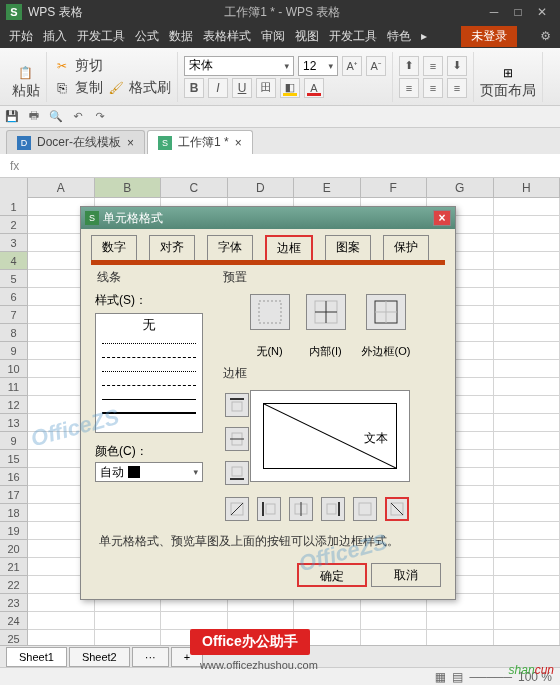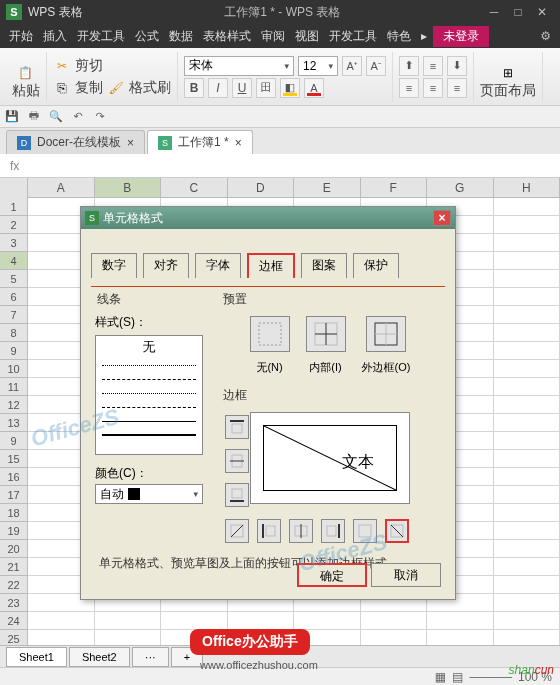--- a/index.html
+++ b/index.html
@@ -3,21 +3,21 @@
 <meta charset="utf-8">
 <style>
 *{margin:0;padding:0;box-sizing:border-box;font-family:"Microsoft YaHei",SimSun,sans-serif;font-size:12px;user-select:none}
 body{background:#fff;width:560px;height:685px;overflow:hidden;position:relative}
 .titlebar{height:24px;background:#333;display:flex;align-items:center;padding:0 6px;color:#ddd}
 .titlebar .logo{width:16px;height:16px;background:#3a8a4a;color:#fff;display:flex;align-items:center;justify-content:center;font-weight:bold;font-size:11px;margin-right:6px}
 .titlebar .title{flex:1;text-align:center;color:#bbb;font-size:12px}
 .titlebar .wbtn{width:24px;height:20px;display:flex;align-items:center;justify-content:center;color:#bbb;cursor:pointer}
 .menubar{height:24px;background:#333;display:flex;align-items:center;padding:0 4px;color:#ddd;font-size:12px}
 .menubar span{padding:0 5px;cursor:pointer}
-.menubar .login{background:#be185d;color:#fff;padding:2px 10px;margin-left:auto;margin-right:46px}
+.menubar .login{background:#c2410c;color:#fff;padding:2px 10px;margin-left:auto;margin-right:18px}
 .menubar .gear{color:#bbb}
 .toolbar{height:58px;background:linear-gradient(#f8f8f8,#e8e8e8);border-bottom:1px solid #ccc;display:flex;align-items:center;padding:0 6px}
 .tbgroup{display:flex;flex-direction:column;padding:0 6px;border-right:1px solid #ddd;height:50px;justify-content:center}
 .tbrow{display:flex;align-items:center;gap:4px;height:22px}
 .tbicon{width:18px;height:18px;display:inline-flex;align-items:center;justify-content:center}
 .tbtext{font-size:14px;color:#444}
 .scissors{color:#e80}
 .brush{color:#c80}
 .paste{flex-direction:column;align-items:center;gap:2px}
 .fontname{width:110px;height:20px;border:1px solid #aaa;background:#fff;padding:0 4px;display:flex;align-items:center}
@@ -47,58 +47,58 @@
 .cell.active{border:2px solid #5a8}
 .sheettabs{position:absolute;bottom:18px;left:0;right:0;height:22px;background:#e8e8e8;display:flex;align-items:center;padding:0 6px;gap:2px;border-top:1px solid #bbb}
 .sheettab{height:20px;padding:0 12px;background:#fff;border:1px solid #aaa;font-size:11px;display:flex;align-items:center}
 .sheettab.inactive{background:#f4f4f4}
 .statusbar{position:absolute;bottom:0;left:0;right:0;height:18px;background:#f0f0f0;border-top:1px solid #ccc;display:flex;align-items:center;justify-content:flex-end;padding:0 8px;gap:6px;font-size:11px;color:#666}
 
 .dialog{position:absolute;left:80px;top:206px;width:376px;height:394px;background:#ece9d8;border:1px solid #888;box-shadow:2px 2px 6px rgba(0,0,0,.3)}
 .dlg-title{height:22px;background:linear-gradient(#7a9,#587);color:#fff;display:flex;align-items:center;padding:0 4px;font-size:12px}
 .dlg-title .logo{width:14px;height:14px;background:#3a8a4a;margin-right:4px;display:flex;align-items:center;justify-content:center;font-size:9px}
 .dlg-title .x{margin-left:auto;width:18px;height:16px;background:#d44;color:#fff;text-align:center;line-height:14px;border:1px solid #888;font-weight:bold;cursor:pointer}
-.dlg-tabs{display:flex;padding:24px 10px 0;gap:6px}
+.dlg-tabs{display:flex;padding:6px 10px 0;gap:12px}
 .dlg-tab{padding:3px 10px;border:1px solid #888;border-bottom:none;background:#ece9d8;font-size:12px;cursor:pointer}
 .dlg-tab.active{background:#ece9d8;border:2px solid #d33;border-bottom:none;font-weight:normal}
-.dlg-body{margin:8px 10px;border-top:1px solid #c2410c;padding:8px;height:310px;position:relative}
+.dlg-body{margin:0 10px;border-top:5px solid #c2410c;padding:8px;height:310px;position:relative}
 .fieldset{position:absolute}
 .fieldset .legend{font-size:12px;color:#333;background:#ece9d8;padding:0 2px}
 .fs-line{left:4px;top:4px;width:118px}
 .fs-preset{left:130px;top:4px;width:218px;height:94px}
 .fs-border{left:130px;top:100px;width:218px}
 .style-list{width:108px;height:120px;border:1px solid #888;background:#fff;margin-top:4px}
 .style-none{text-align:center;line-height:22px;border-bottom:none;font-size:13px}
 .style-item{height:14px;display:flex;align-items:center;padding:0 6px}
 .line-solid{flex:1;border-top:1px solid #000}
 .line-dot{flex:1;border-top:1px dotted #000}
 .line-dash{flex:1;border-top:1px dashed #000}
 .line-thick{flex:1;border-top:2px solid #000}
 .color-sel{width:108px;height:20px;border:1px solid #888;background:#fff;display:flex;align-items:center;padding:0 4px;margin-top:2px}
 .color-sw{width:12px;height:12px;background:#000;margin-left:4px}
 .dd{margin-left:auto;color:#555;font-size:9px}
 .preset-btns{display:flex;gap:16px;justify-content:center;margin-top:8px}
-.preset-btn{display:flex;flex-direction:column;align-items:center;gap:8px;cursor:pointer}
+.preset-btn{display:flex;flex-direction:column;align-items:center;gap:14px;cursor:pointer}
 .preset-box{width:40px;height:36px;border:1px solid #888;background:#e4e4e4;display:flex;align-items:center;justify-content:center}
 .preset-box svg{width:26px;height:26px}
 .preset-lbl{font-size:11px}
 .border-preview{width:160px;height:92px;border:1px solid #888;background:#fff;margin:8px auto 0;position:relative;padding:12px}
 .preview-inner{width:100%;height:100%;border:1px solid #000;position:relative}
 .diag{position:absolute;left:0;top:0;width:100%;height:100%}
-.preview-text{position:absolute;right:22px;top:40%;font-size:16px}
+.preview-text{position:absolute;right:8px;top:40%;font-size:12px}
 .bd-btns-left{position:absolute;left:134px;top:128px;display:flex;flex-direction:column;gap:10px}
 .bd-btns-bottom{position:absolute;left:134px;top:232px;display:flex;gap:8px}
 .bd-btn{width:24px;height:24px;border:1px solid #888;background:#e4e4e4;display:flex;align-items:center;justify-content:center;cursor:pointer}
 .bd-btn.sel{border:2px solid #d33}
 .hint{position:absolute;left:8px;top:268px;font-size:12px;color:#333}
 .dlg-buttons{position:absolute;right:14px;bottom:12px;display:flex;gap:4px}
 .dlg-btn{width:70px;height:24px;border:1px solid #888;background:#ece9d8;cursor:pointer;text-align:center;line-height:22px}
 .dlg-btn.ok{border:2px solid #d33}
 .watermark{position:absolute;font-size:22px;color:rgba(80,150,200,.35);font-style:italic;transform:rotate(-15deg);pointer-events:none;font-weight:bold}
-.banner{position:absolute;bottom:30px;left:190px;background:#d22;color:#fff;padding:4px 12px;border-radius:8px;font-size:14px;font-weight:bold}
+.banner{position:absolute;bottom:30px;left:190px;background:#d22;color:#fff;padding:4px 12px;border-radius:2px;font-size:14px;font-weight:bold}
 .banner-url{position:absolute;bottom:14px;left:200px;color:#555;font-size:11px}
 .shancun{position:absolute;bottom:6px;right:6px;font-size:18px;font-weight:normal;font-style:italic}
 .shancun .s1{color:#4a4}.shancun .s2{color:#c22}
 </style>
 </head>
 <body>
 
 <div class="titlebar">
   <div class="logo">S</div>
   <span>WPS 表格</span>

